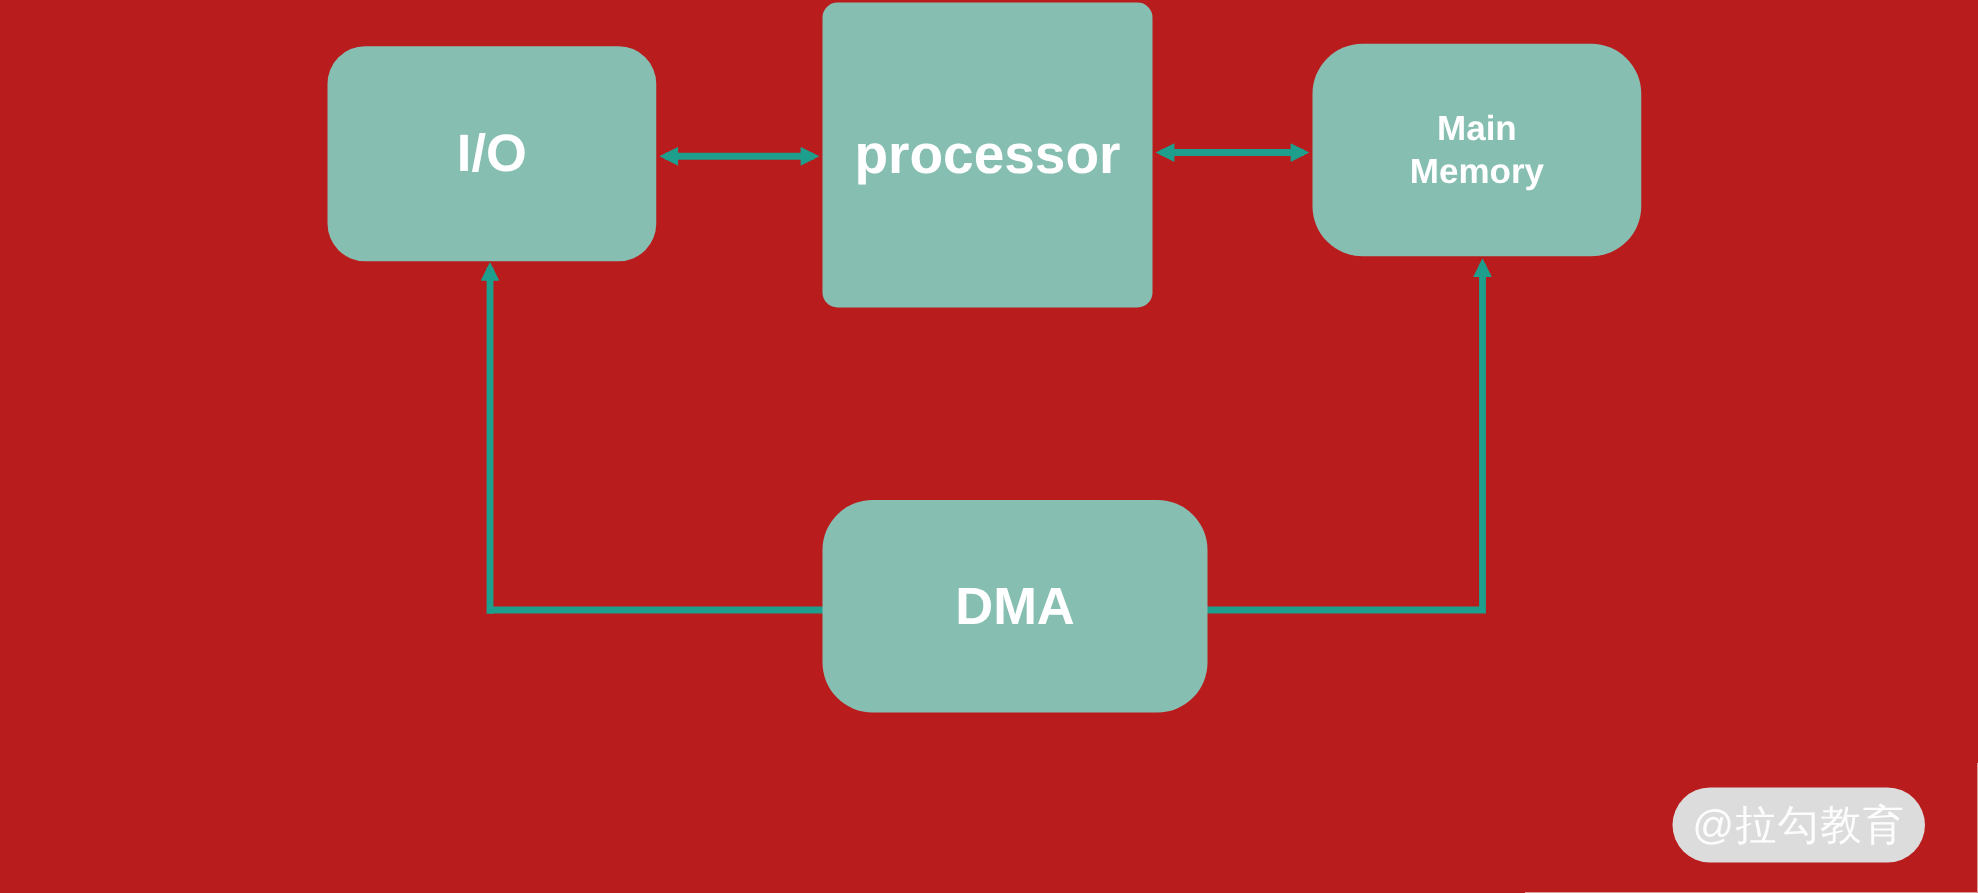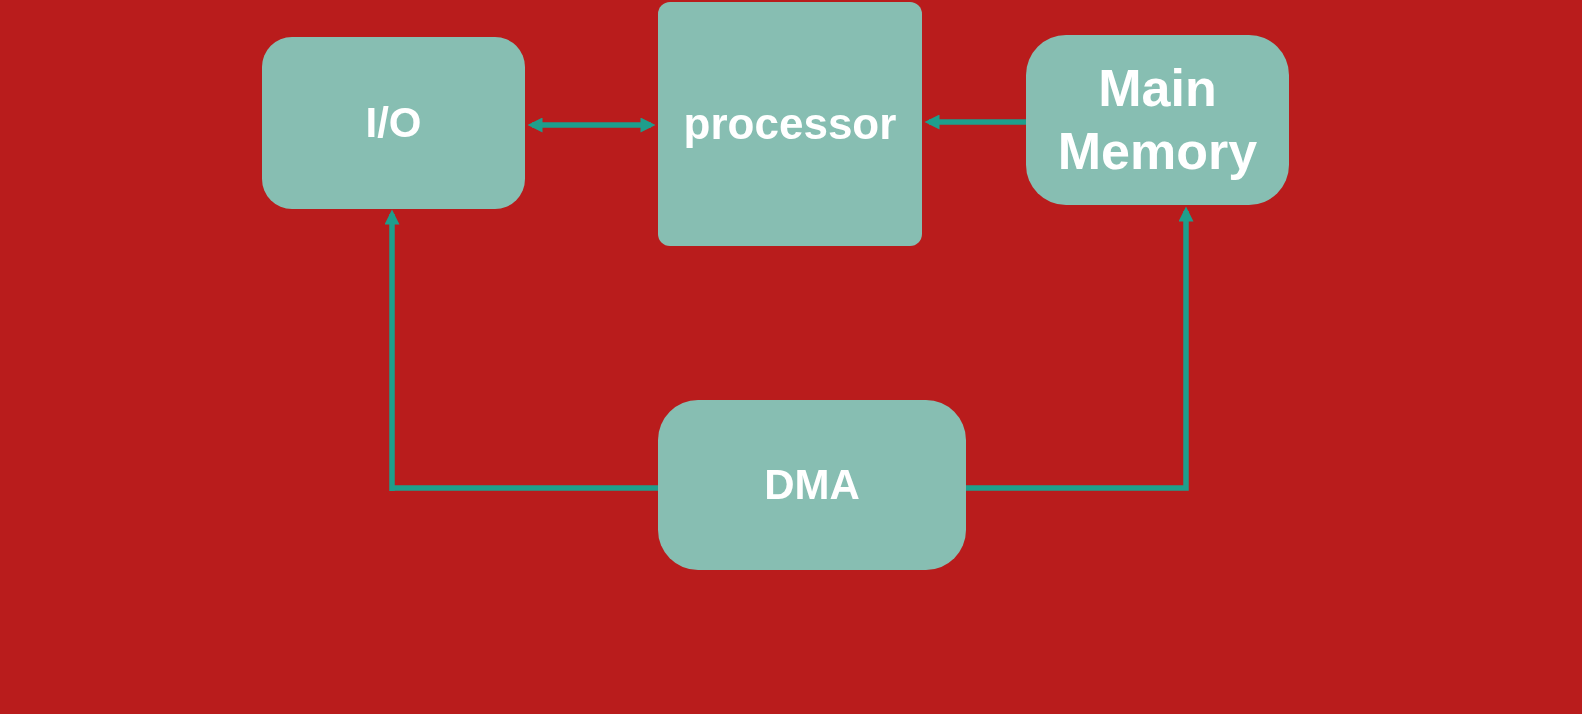--- a/index.html
+++ b/index.html
@@ -42,24 +42,24 @@
     border-radius: 30px;
     font-size: 42px;
   }
   .node-processor {
     left: 658px; top: 2px;
     width: 264px; height: 244px;
     border-radius: 12px;
     font-size: 44px;
   }
   .node-memory {
-    left: 1026px; top: 35px;
+    left: 1050px; top: 35px;
     width: 263px; height: 170px;
     border-radius: 40px;
-    font-size: 52px;
+    font-size: 28px;
   }
   .node-dma {
     left: 658px; top: 400px;
     width: 308px; height: 170px;
     border-radius: 40px;
     font-size: 42px;
   }
   .watermark {
     position: absolute;
     z-index: 3;
@@ -109,14 +109,17 @@
 
   <div class="node node-memory">
     <span class="node-label">Main
 Memory</span>
   </div>
 
   <div class="node node-dma">
     <span class="node-label">DMA</span>
   </div>
 
+  <div class="watermark">
+    <span>@拉勾教育</span>
+  </div>
 
 </div>
 
 </body></html>

